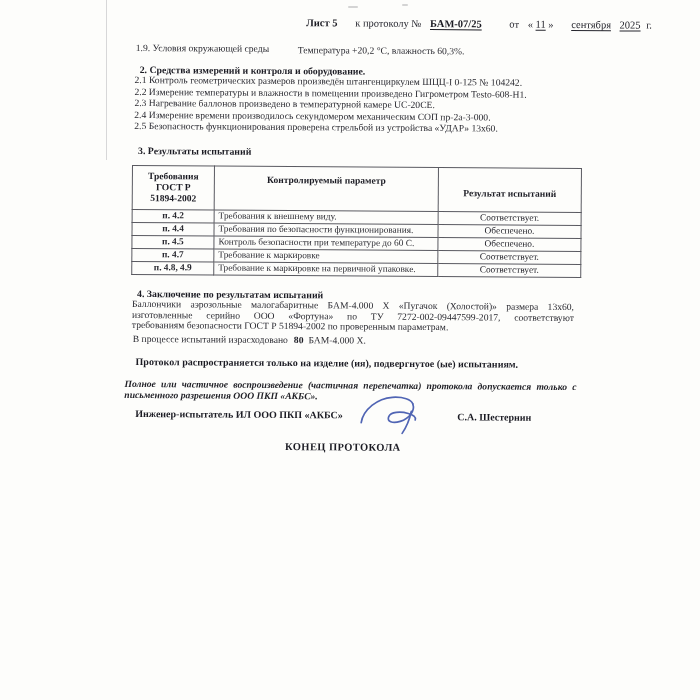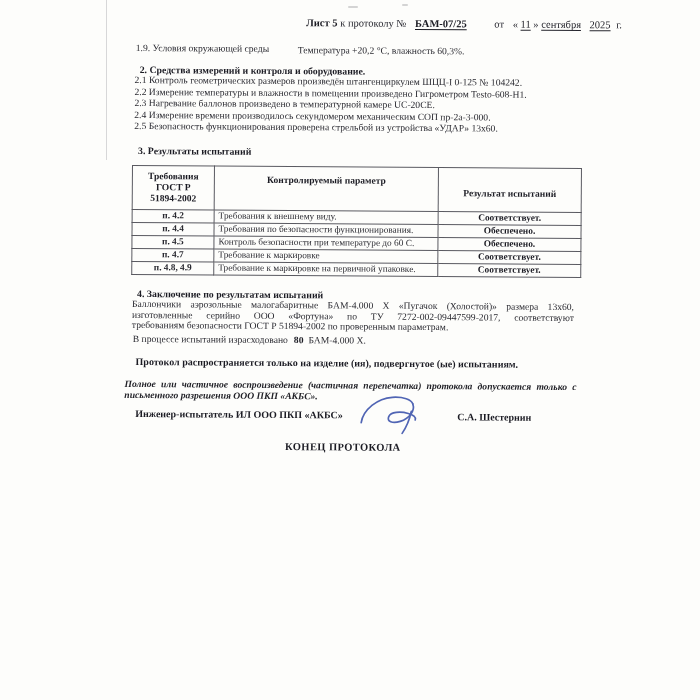--- a/index.html
+++ b/index.html
@@ -12,21 +12,21 @@
   .doc{position:absolute;inset:0;transform:rotate(0.4deg);transform-origin:136px 20px;}
   .abs{position:absolute;}
   .b{font-weight:bold;color:#1c1c24;}
   .u{text-decoration:underline;text-underline-offset:2px;}
   
   .paper-edge{position:absolute;left:106px;top:0;width:1px;height:160px;background:rgba(120,120,125,.28);}
   .speck{position:absolute;background:rgba(90,90,95,.25);border-radius:1px;}
 
   .hdr{top:16px;left:306px;font-size:10.5px;white-space:nowrap;color:#26262e;}
   .hdr span{display:inline-block;}
-  .hdr .m4{margin-left:0;}.hdr .m6{margin-left:6px;}.hdr .m8{margin-left:25px;}.hdr .m3{margin-left:3px;}
+  .hdr .m4{margin-left:15px;}.hdr .m6{margin-left:6px;}.hdr .m8{margin-left:25px;}.hdr .m3{margin-left:3px;}
 
   .env-label{top:42px;left:136px;font-size:9.6px;}
   .env-value{top:43px;left:298px;font-size:9.6px;}
 
   .s2-title{top:64px;left:140px;font-size:9.8px;}
   .s2-items{top:74px;left:135px;font-size:9.6px;}
   .s2-items div{line-height:11.6px;white-space:nowrap;}
 
   .s3-title{top:145px;left:139px;font-size:9.8px;}
 
@@ -34,21 +34,21 @@
   .res-wrap{top:165px;left:133px;}
   table.res td,table.res th{border:1px solid #5a5a61;overflow:hidden;}
   table.res th{font-size:9.5px;font-weight:bold;color:#1c1c24;}
   th.c1{width:79px;white-space:pre-line;line-height:11px;vertical-align:middle;}
   th.c2{width:221px;vertical-align:top;padding-top:8px;}
   th.c3{width:140px;vertical-align:top;padding-top:20px;}
   tr.hrow{height:44px;}
   tr.drow{height:13px;}
   td.req{font-size:9.3px;text-align:center;line-height:1;padding:1px 12px;font-weight:bold;}
   td.par{font-size:9.3px;text-align:left;line-height:1;padding:1px 4px;}
-  td.resu{font-size:9.4px;font-weight:bold;color:#1c1c24;text-align:center;line-height:1;padding:1px 2px;}
+  td.resu{font-size:9.4px;font-weight:normal;color:#1c1c24;text-align:center;line-height:1;padding:1px 2px;}
 
   .s4-title{top:288px;left:139px;font-size:9.8px;}
   .s4-para{top:299px;left:134px;width:442px;font-size:9.6px;}
   .s4-para div{line-height:10.7px;}
   .jl{text-align:justify;text-align-last:justify;}
   .consumed{top:333px;left:135px;font-size:9.6px;white-space:nowrap;}
   .consumed .qty{font-weight:bold;color:#1c1c24;margin:0 5px 0 6px;}
 
   .scope{top:356px;left:138px;font-size:10px;width:442px;}
   .copyright{top:378px;left:127px;width:452px;font-size:9.6px;font-weight:bold;font-style:italic;color:#232329;}

